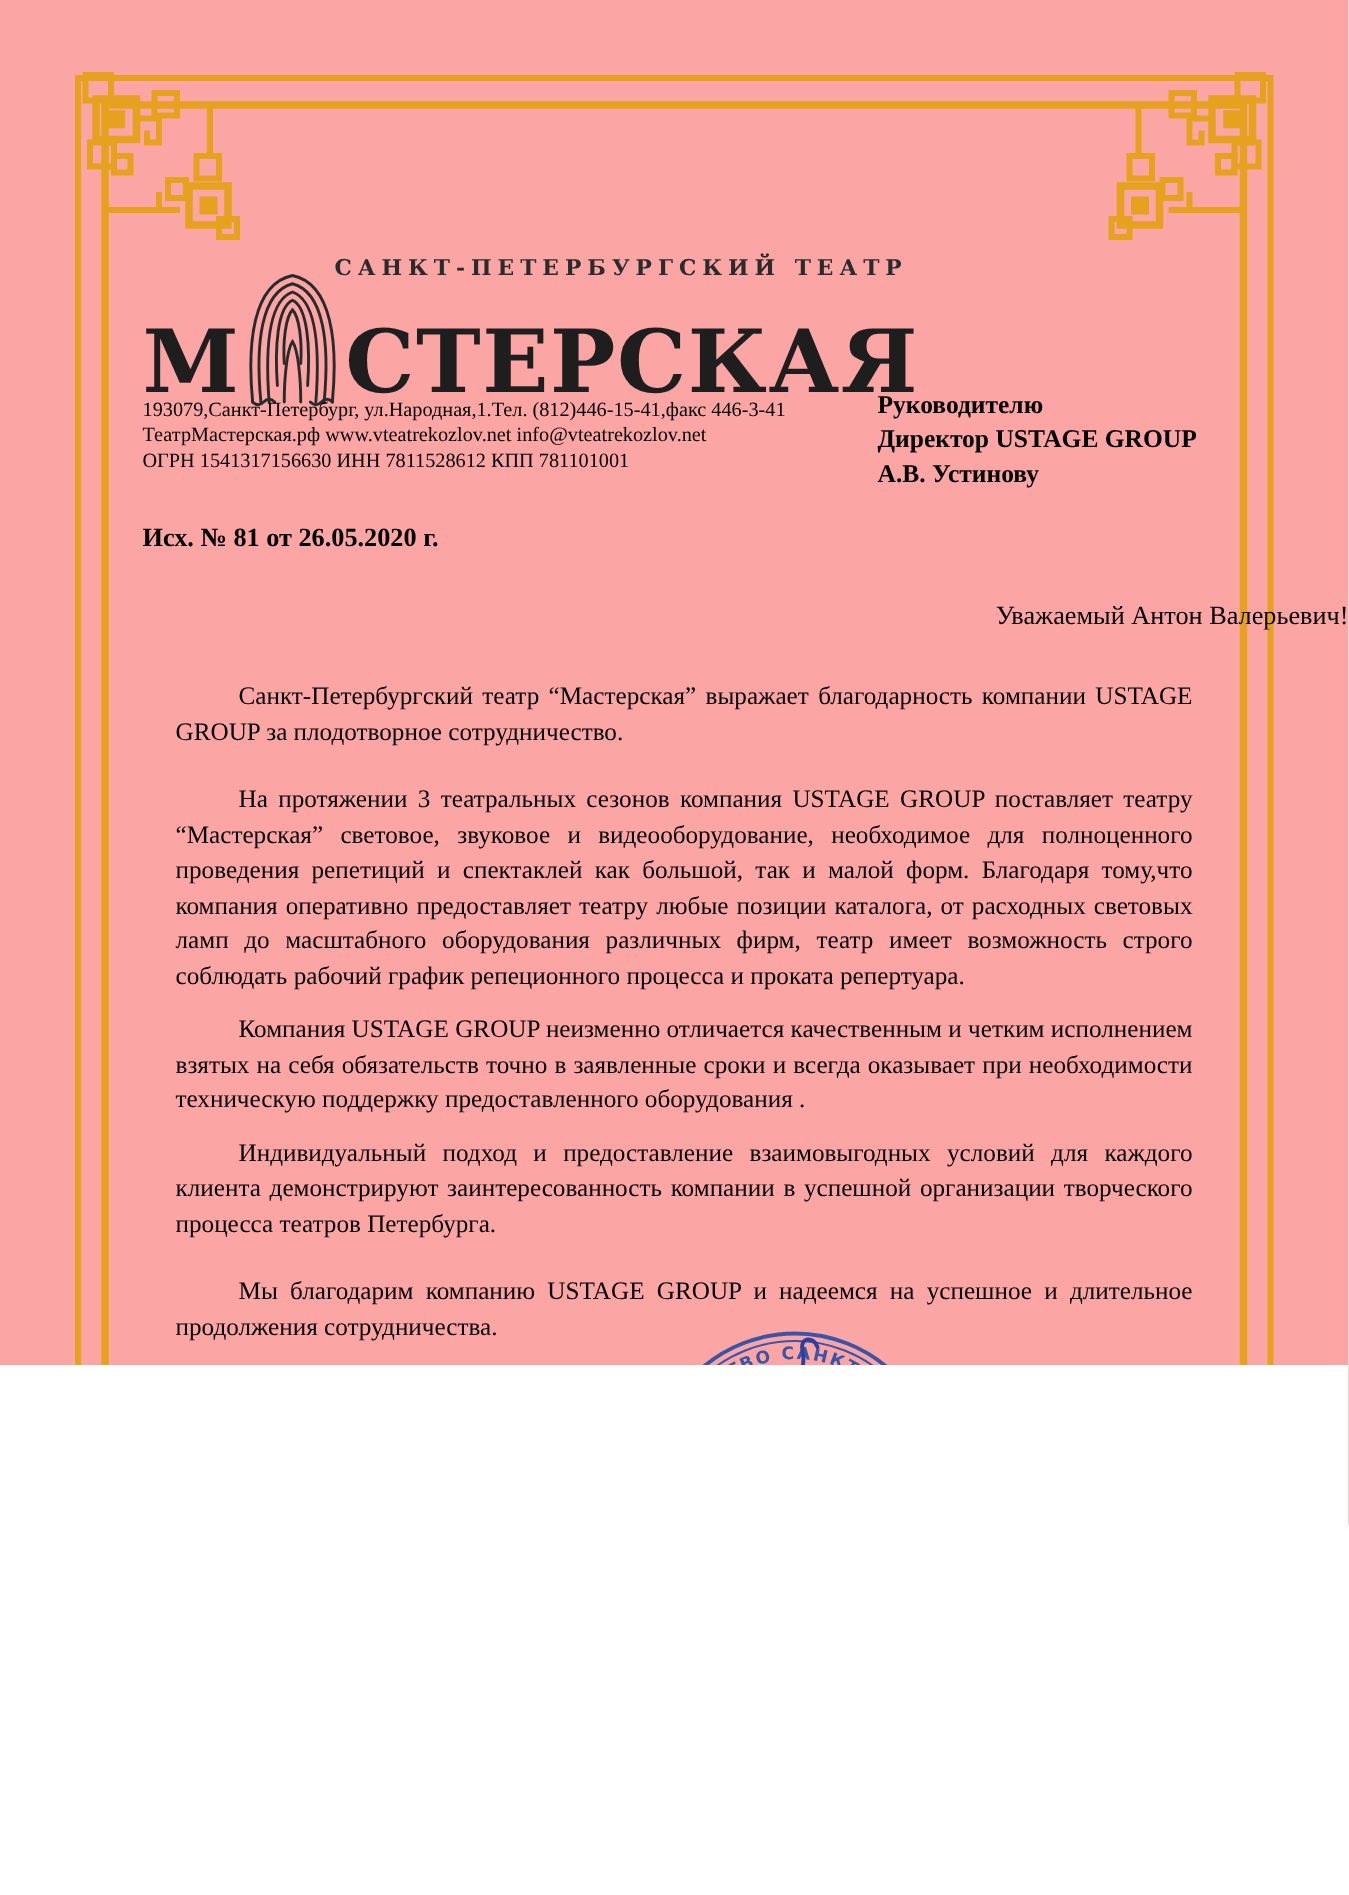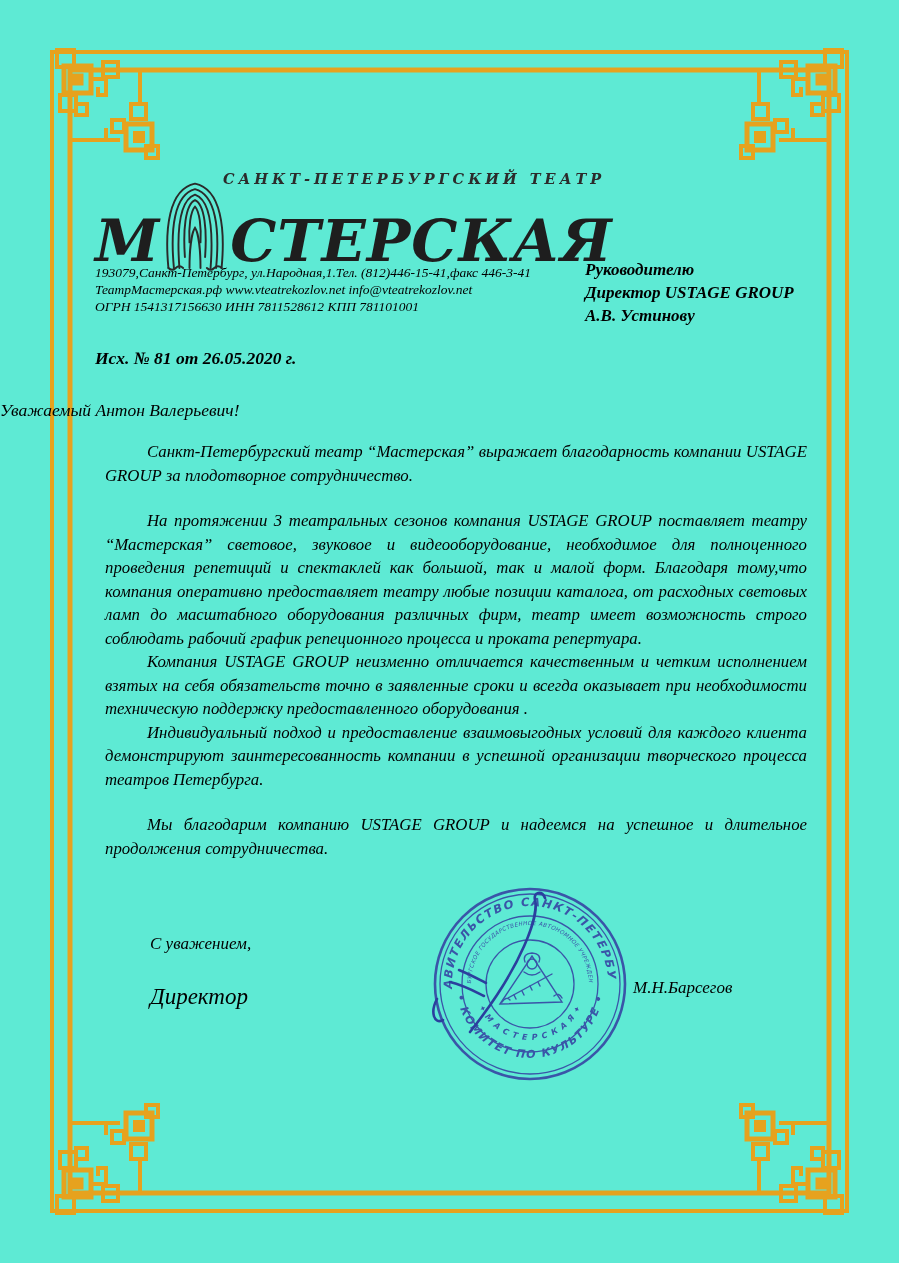--- a/index.html
+++ b/index.html
@@ -1,18 +1,18 @@
 <!DOCTYPE html>
 <html lang="ru"><head>
 <meta charset="utf-8">
 <style>
   html,body{margin:0;padding:0;background:#ffffff;}
   .page{
-    position:relative;width:899px;height:1263px;background:#5eead4;overflow:hidden;
-    font-family:"Liberation Serif", serif;color:#000;font-style:italic;
+    position:relative;width:899px;height:910px;background:#fca5a5;overflow:hidden;
+    font-family:"Liberation Serif", serif;color:#000;
   }
   .frame-svg,.stamp-svg{position:absolute;pointer-events:none;}
   .frame-svg{left:0;top:0;}
 
   
   .logo{position:absolute;left:95px;top:148px;width:440px;height:118px;}
   .logo-top-label{
     position:absolute;left:128px;top:22px;
     font-family:"DejaVu Serif", serif;font-weight:bold;
     font-size:14.5px;letter-spacing:4px;color:#2b2b2b;white-space:nowrap;
@@ -34,28 +34,28 @@
     font-weight:bold;font-size:17px;line-height:23px;white-space:nowrap;
   }
 
   .reference{
     position:absolute;left:95px;top:328px;
     font-weight:600;font-size:17.5px;white-space:nowrap;margin-top:20px;
   }
 
   
   .salutation{
-    position:absolute;left:0;top:400px;width:899px;text-align:left;
+    position:absolute;left:0;top:400px;width:899px;text-align:right;
     font-size:17.5px;
   }
   .letter-body{
     position:absolute;left:105px;top:440px;width:702px;
     font-size:16.8px;line-height:23.5px;text-align:justify;
   }
-  .letter-body p{margin:0;text-indent:42px;}
+  .letter-body p{margin:12px;text-indent:42px;}
   .letter-body p.gap-before{margin-top:22px;}
   .letter-body p.gap-after{margin-bottom:22px;}
 
   
   .closing{position:absolute;left:150px;top:934px;font-size:17px;}
   .position-title{position:absolute;left:150px;top:984px;font-size:23px;}
   .signer-name{position:absolute;left:633px;top:978px;font-size:17px;text-align:right;}
   .stamp-svg{left:428px;top:882px;width:204px;height:204px;}
 </style>
 </head>

